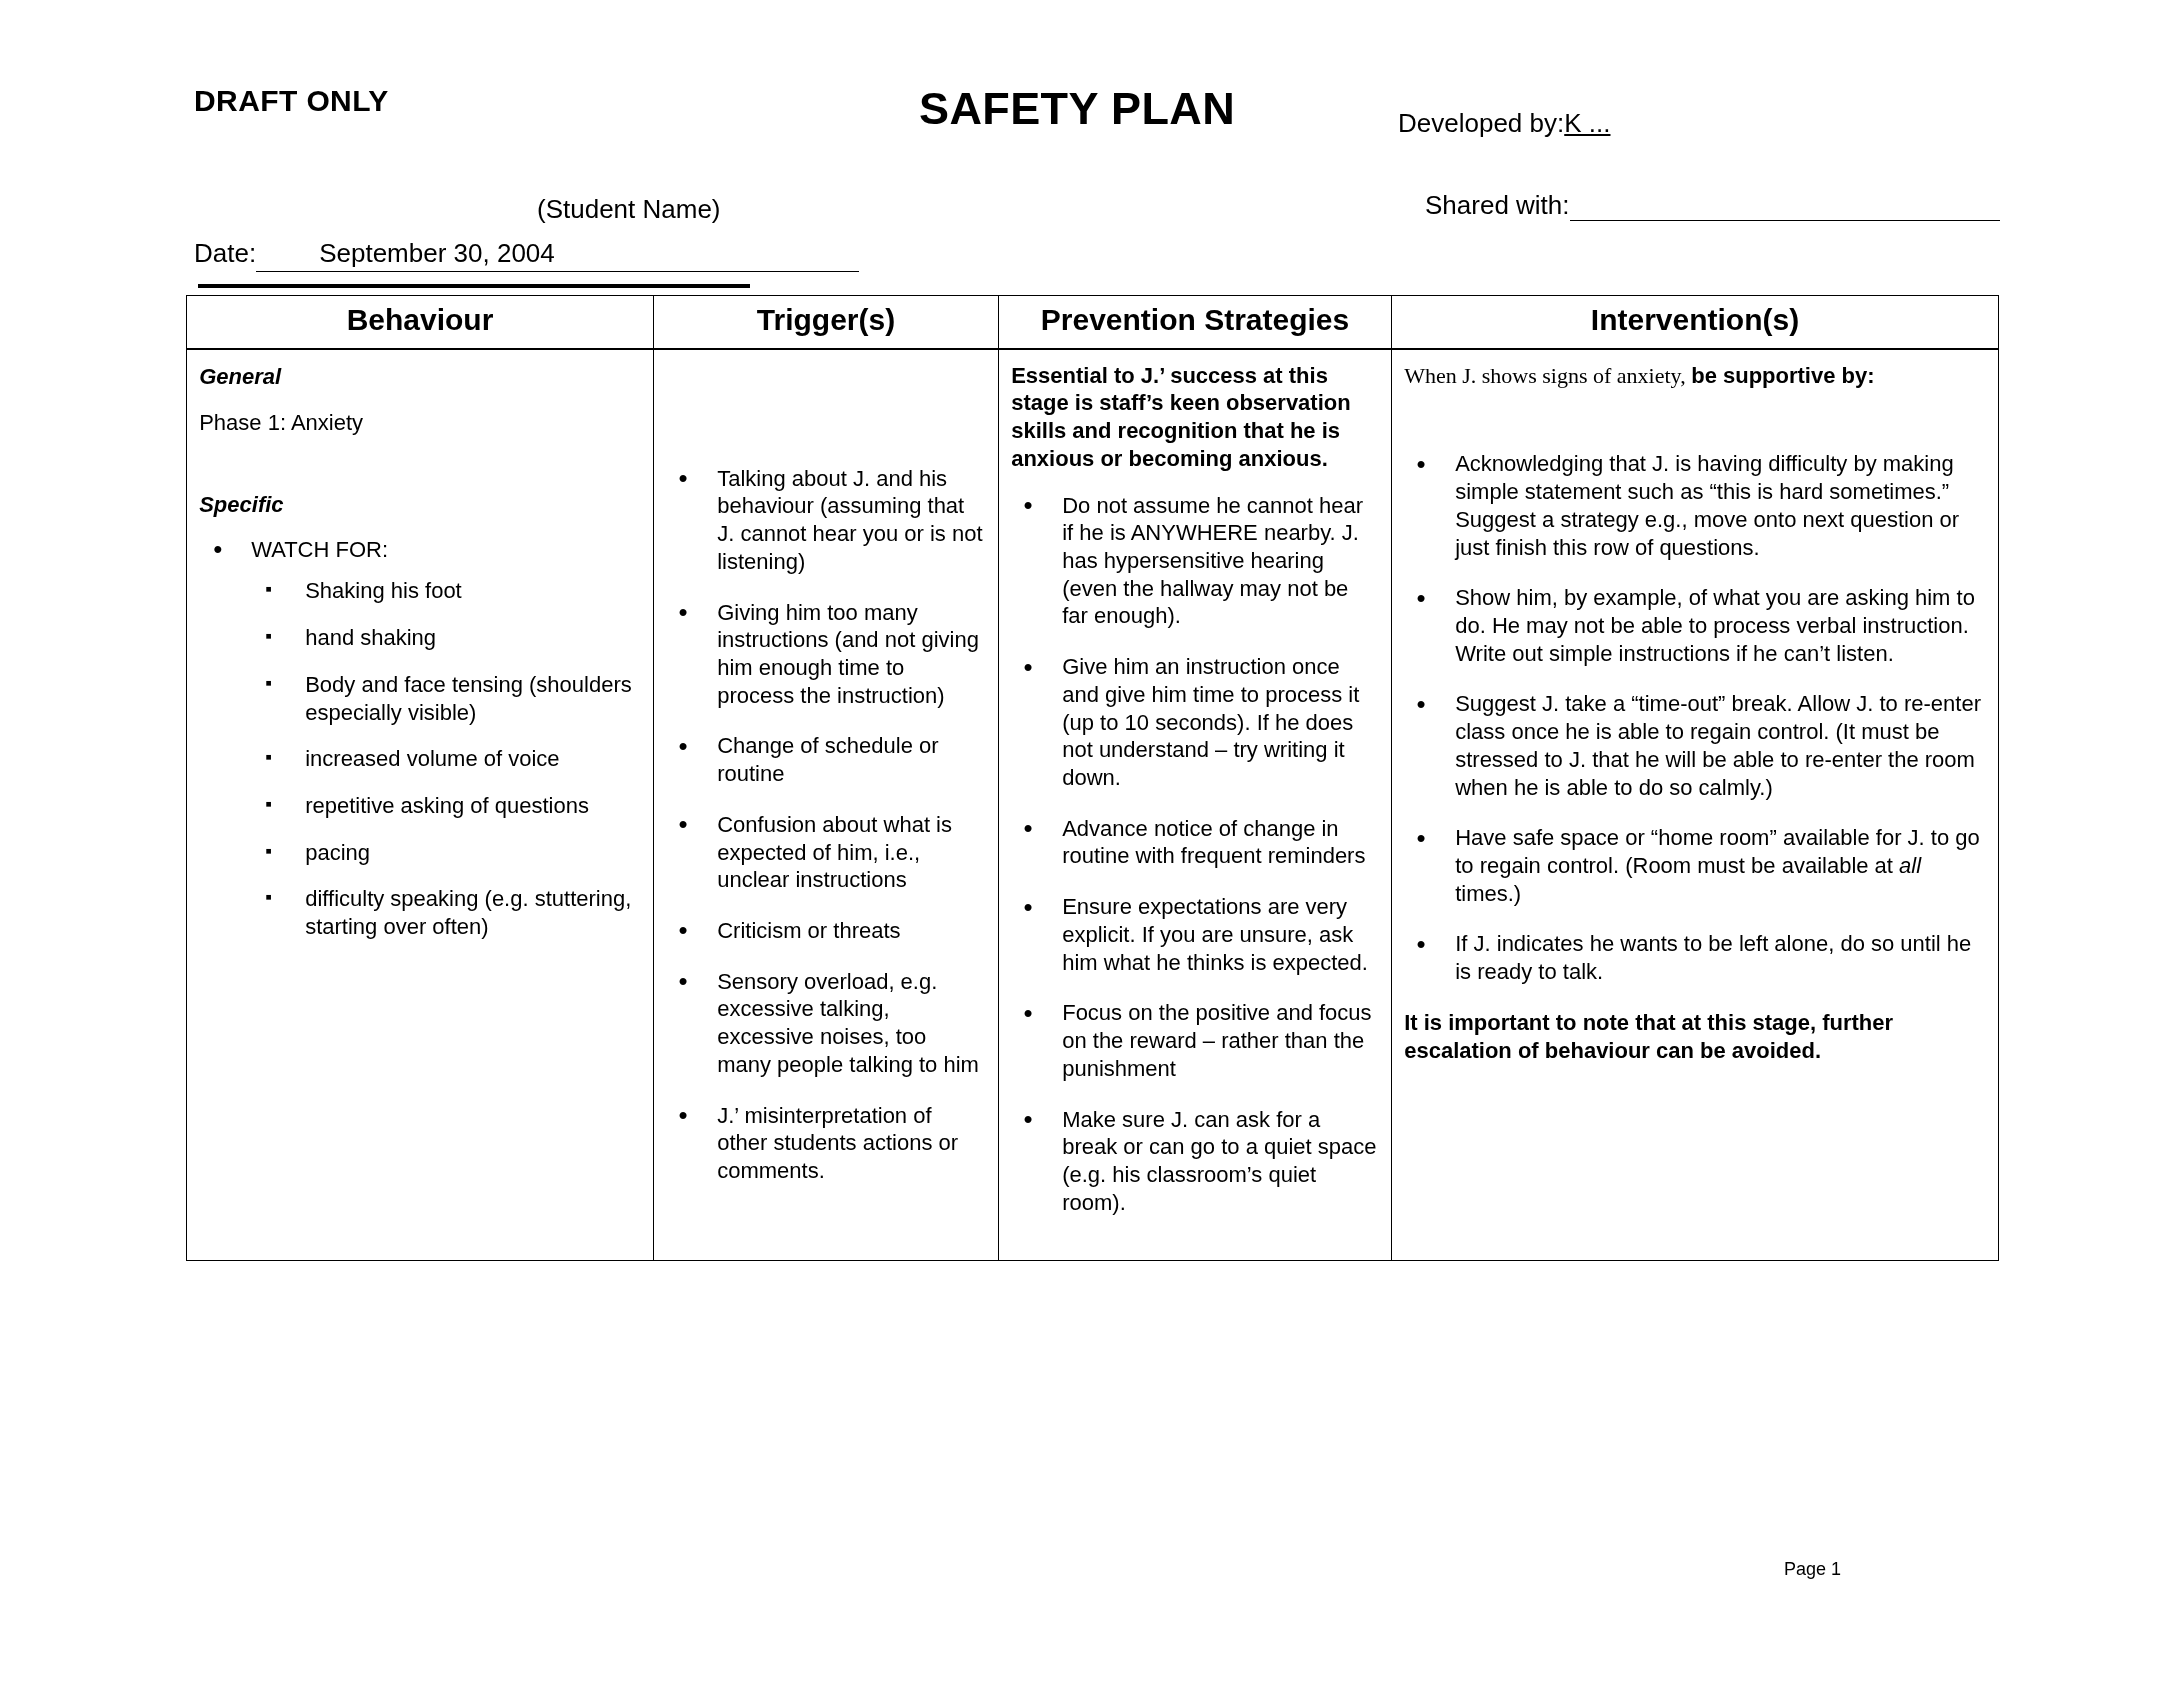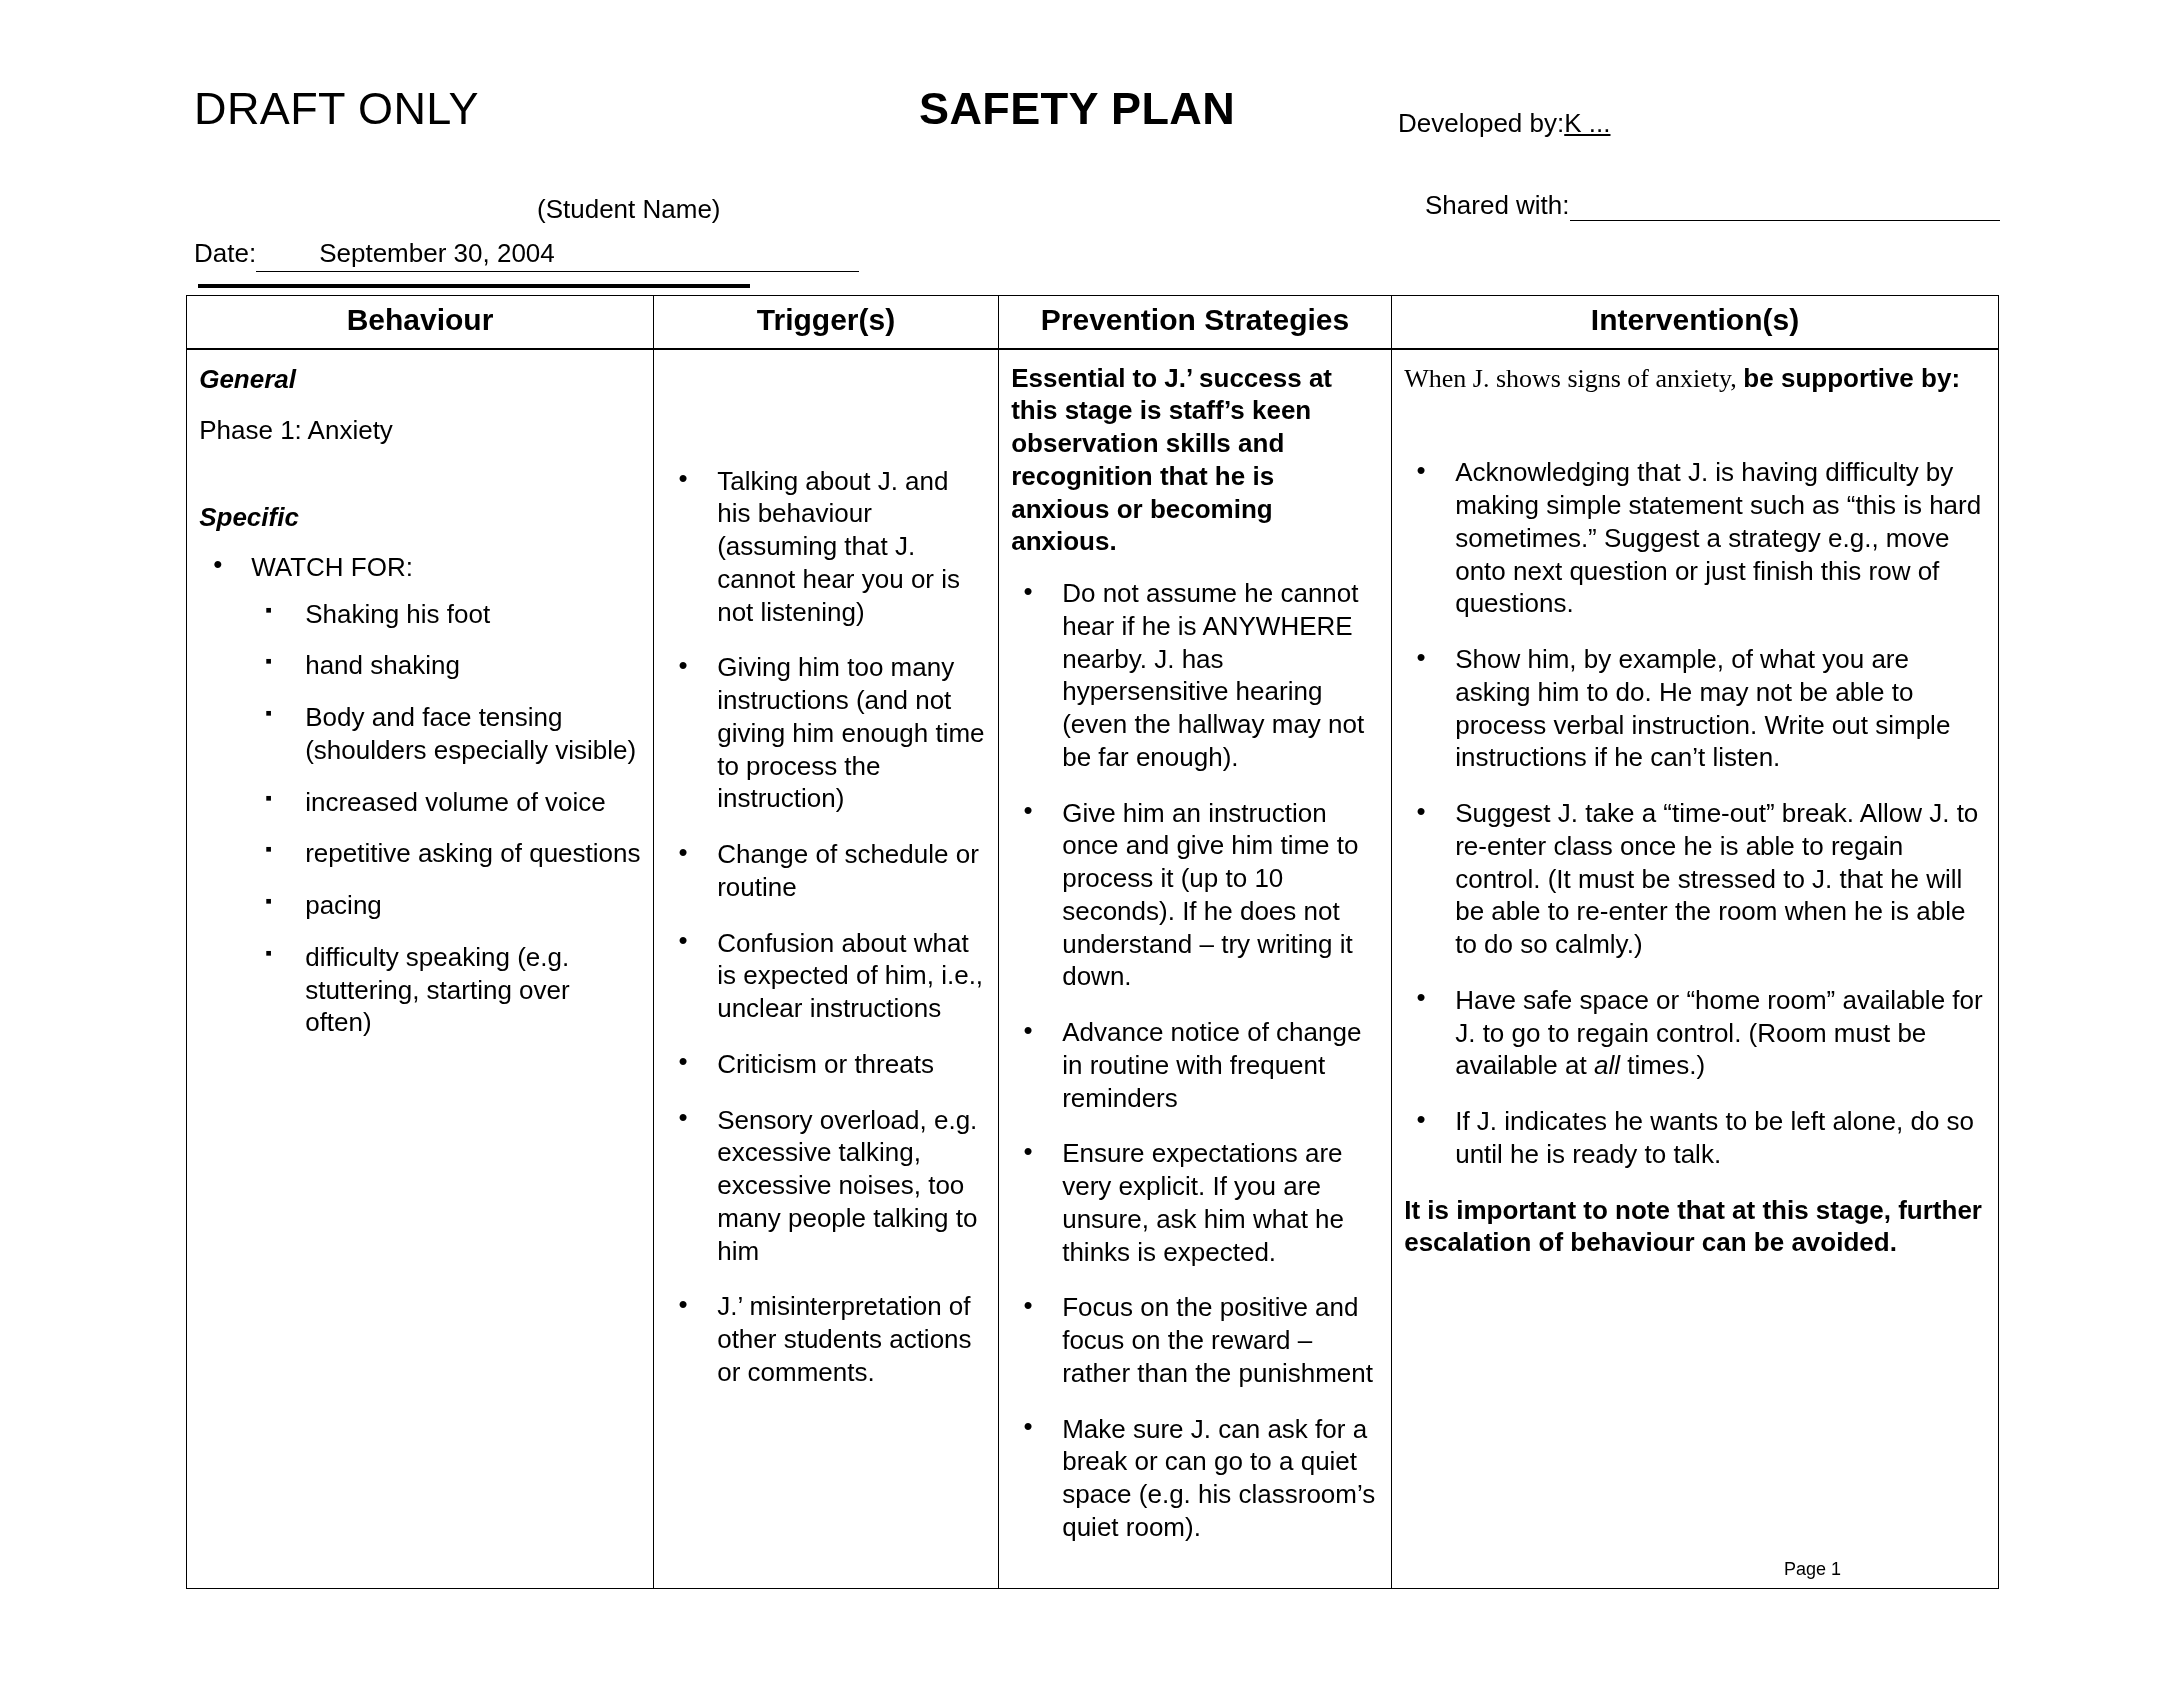--- a/index.html
+++ b/index.html
@@ -30,22 +30,22 @@
     width: 1799px;
   }
   .hdr-row1 {
     position: relative;
     height: 65px;
   }
   .draft-only {
     position: absolute;
     left: 0;
     top: 0;
-    font-size: 45px;
-    font-weight: normal;
+    font-size: 30px;
+    font-weight: bold;
     letter-spacing: 0.4px;
     line-height: 1;
     white-space: nowrap;
   }
   .safety-plan {
     position: absolute;
     left: 725px;
     top: 0;
     font-size: 45px;
     font-weight: bold;
@@ -159,21 +159,21 @@
     font-size: 30px;
     font-weight: bold;
     text-align: center;
     padding: 7px 5.2px 10.5px 5.2px;
     vertical-align: middle;
   }
   .plan-table td {
     border: 1.7px solid #000;
     vertical-align: top;
     padding: 12.2px 12.2px 21px 12.2px;
-    font-size: 26px;
+    font-size: 22px;
     line-height: 1.26;
   }
 
   
   .lbl-italic-bold {
     font-weight: bold;
     font-style: italic;
     margin: 1.7px 0 17.5px 0;
   }
   .plain-line {

